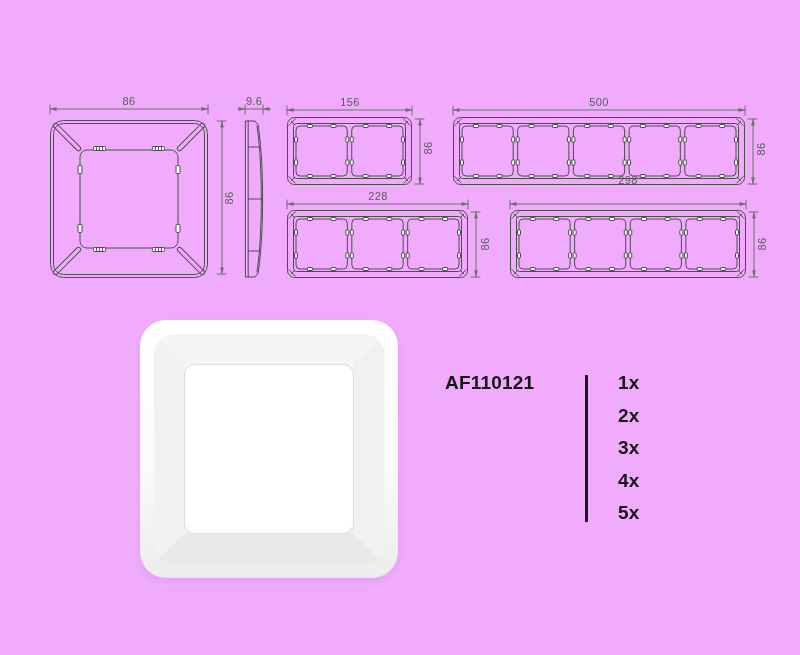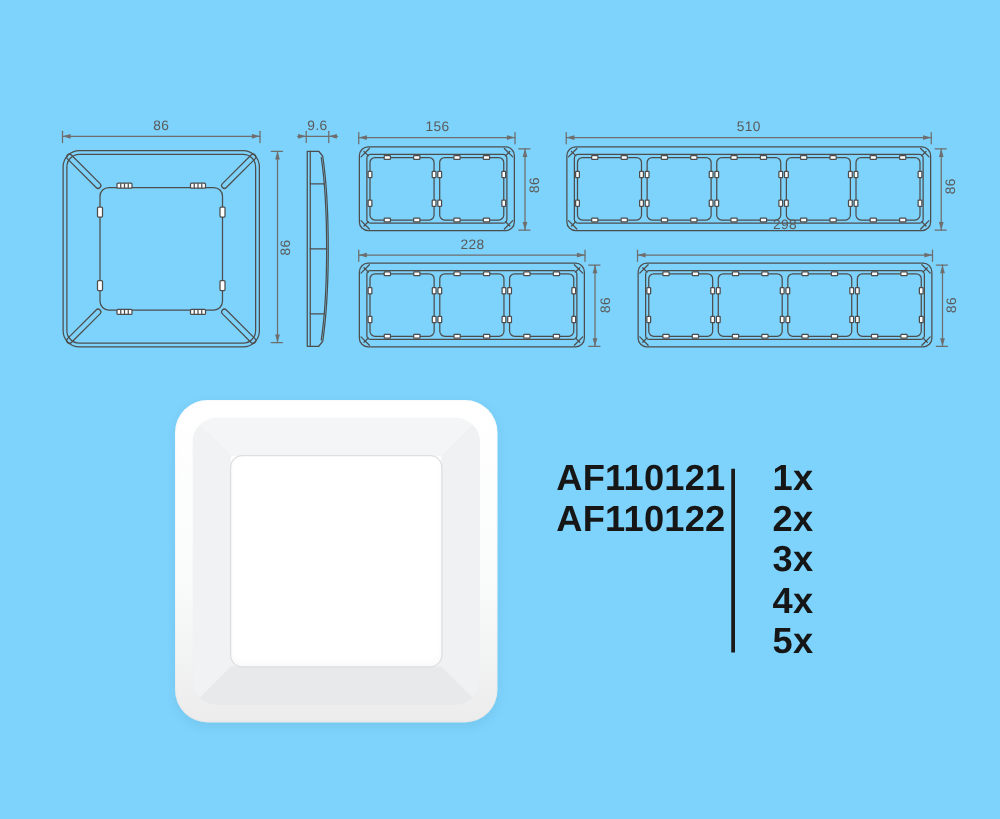--- a/index.html
+++ b/index.html
@@ -1,18 +1,18 @@
 <!DOCTYPE html>
 <html><head>
 <meta charset="utf-8">
 <title>Frame catalog sheet</title>
 <style>
   html,body{margin:0;padding:0;background:#ffffff;}
   .canvas{
-    position:relative;width:800px;height:655px;background:#7dd3fc;overflow:hidden;
+    position:relative;width:800px;height:655px;background:#f0abfc;overflow:hidden;
     font-family:"Liberation Sans",sans-serif;
   }
   #lineart{position:absolute;left:0;top:0;}
   .dim{
     position:absolute;font-size:11px;color:#5a5a5a;white-space:nowrap;
     transform:translate(-50%,-50%);letter-spacing:.3px;
   }
   .dim.rot{transform:translate(-50%,-50%) rotate(-90deg);}
   
   .photo{
@@ -30,21 +30,21 @@
     position:absolute;inset:45px;background:#ffffff;border-radius:9px;
     box-shadow:0 0 0 1px #dcdee0, inset 0 -3px 5px rgba(0,0,0,0.025);
   }
   
   .partlist{
     position:absolute;left:445px;top:367px;display:flex;align-items:stretch;
   }
   .codes,.qtys{display:flex;flex-direction:column;}
   .codes{width:140px;}
   .code,.qty{
-    display:block;height:32.5px;line-height:32.5px;font-size:29px;font-weight:700;
+    display:block;height:32.5px;line-height:32.5px;font-size:19px;font-weight:700;
     color:#161616;letter-spacing:.2px;white-space:nowrap;
   }
   .vdivider{width:3px;background:#1a1a1a;margin:8px 0;}
   .qtys{margin-left:30px;}
 </style>
 </head>
 <body>
 
 <div class="canvas">
 
@@ -317,38 +317,37 @@
       <line x1="749" y1="277" x2="758" y2="277" stroke="#6e6e6e" stroke-width="1" stroke-linecap="round"></line>
     </svg>
 
   <span class="dim" style="left:129px;top:101px">86</span>
   <span class="dim" style="left:254px;top:101px">9.6</span>
   <span class="dim rot" style="left:229px;top:198px">86</span>
 
   <span class="dim" style="left:350px;top:102px">156</span>
   <span class="dim rot" style="left:428px;top:148px">86</span>
 
-  <span class="dim" style="left:599px;top:102px">510</span>
+  <span class="dim" style="left:599px;top:102px">500</span>
   <span class="dim rot" style="left:761px;top:149px">86</span>
 
   <span class="dim" style="left:378px;top:196px">228</span>
   <span class="dim rot" style="left:485px;top:244px">86</span>
 
   <span class="dim" style="left:628px;top:180px">298</span>
   <span class="dim rot" style="left:762px;top:244px">86</span>
 
   <div class="photo">
     <div class="photo-bevel"></div>
     <div class="photo-opening"></div>
   </div>
 
   <div class="partlist">
     <div class="codes">
       <span class="code">AF110121</span>
-      <span class="code">AF110122</span>
     </div>
     <div class="vdivider"></div>
     <div class="qtys">
       <span class="qty">1x</span>
       <span class="qty">2x</span>
       <span class="qty">3x</span>
       <span class="qty">4x</span>
       <span class="qty">5x</span>
     </div>
   </div>

